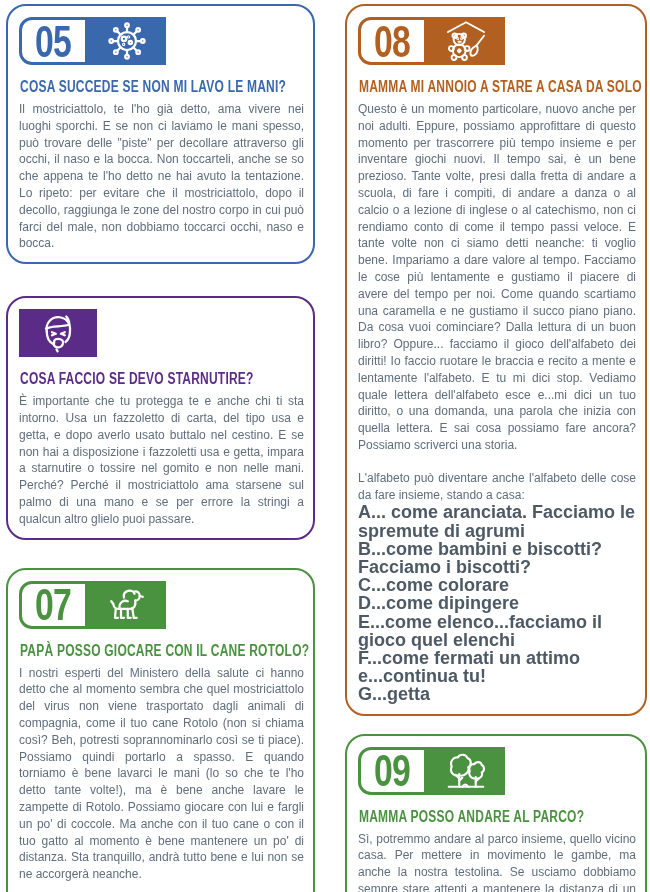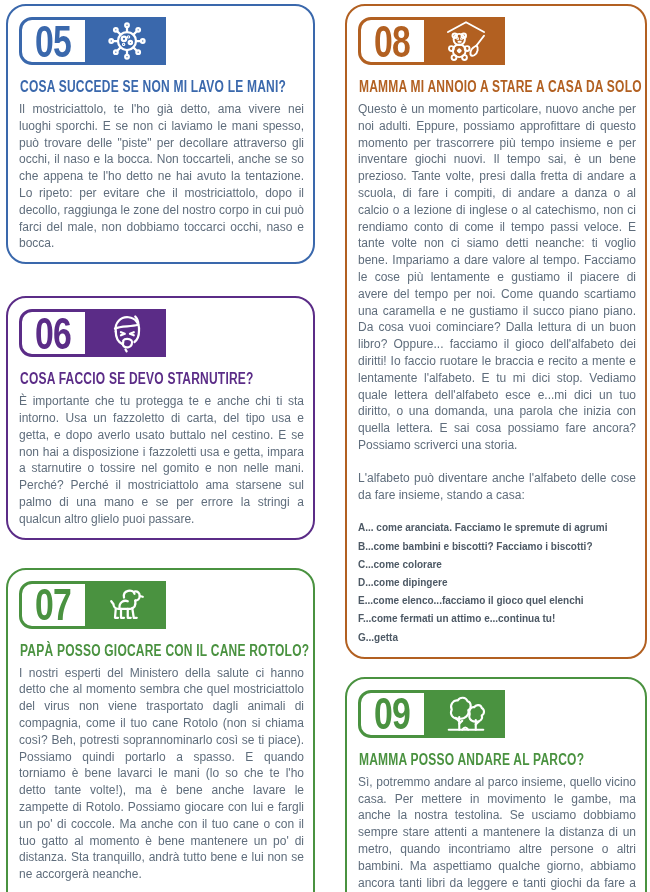--- a/index.html
+++ b/index.html
@@ -50,22 +50,22 @@
     white-space: nowrap;
     transform: scaleX(0.75); transform-origin: 0 50%;
     letter-spacing: 0.3px;
   }
   .card-body {
     font-size: 12px; line-height: 16.8px;
     color: #5f6d7c; text-align: justify;
   }
   .card-body.para-2 { margin-top: 16px; }
   .alphabet {
-    list-style: none; margin-top: 16px;
-    font-size: 10px; line-height: 18.2px;
+    list-style: none; 
+    font-size: 18px; line-height: 18.2px;
     font-weight: bold; color: #4d5965;
   }
 </style>
 </head>
 <body>
 
 <div class="page">
 
   <div class="col col-left">
 
@@ -99,23 +99,20 @@
             <circle cx="27.5" cy="36.5" r="0.8"></circle>
           </svg>
         </div>
       </div>
       <h2 class="card-title">COSA SUCCEDE SE NON MI LAVO LE MANI?</h2>
       <p class="card-body">Il mostriciattolo, te l'ho già detto, ama vivere nei luoghi sporchi. E se non ci laviamo le mani spesso, può trovare delle "piste" per decollare attraverso gli occhi, il naso e la bocca. Non toccarteli, anche se so che appena te l'ho detto ne hai avuto la tentazione. Lo ripeto: per evitare che il mostriciattolo, dopo il decollo, raggiunga le zone del nostro corpo in cui può farci del male, non dobbiamo toccarci occhi, naso e bocca.</p>
     </section>
 
     <section class="card card-06" style="--accent: #5b2c87;">
       <div class="badge">
-        <div class="badge-number-box">
-          <span class="badge-number">06</span>
-        </div>
         <div class="badge-icon-box">
           <svg viewBox="0 0 64 64" fill="none" stroke="#ffffff" stroke-width="3" stroke-linecap="round" stroke-linejoin="round">
             <path d="M17 30 C15 18 24 10 34 11 C43 12 49 19 48 29 C48 36 46 41 42 44"></path>
             <path d="M17 30 C17 38 20 44 26 47"></path>
             <path d="M16 26 C24 22 36 24 47 21"></path>
             <path d="M43 10 C46 13 47 16 47 20"></path>
             <path d="M24 31 L29 33 L24 35"></path>
             <path d="M41 31 L36 33 L41 35"></path>
             <path d="M27 42 C29 39 35 39 38 42 C40 45 38 50 34 51 C29 52 25 49 27 44 Z"></path>
             <path d="M30 54 l1.5 2.5"></path>

